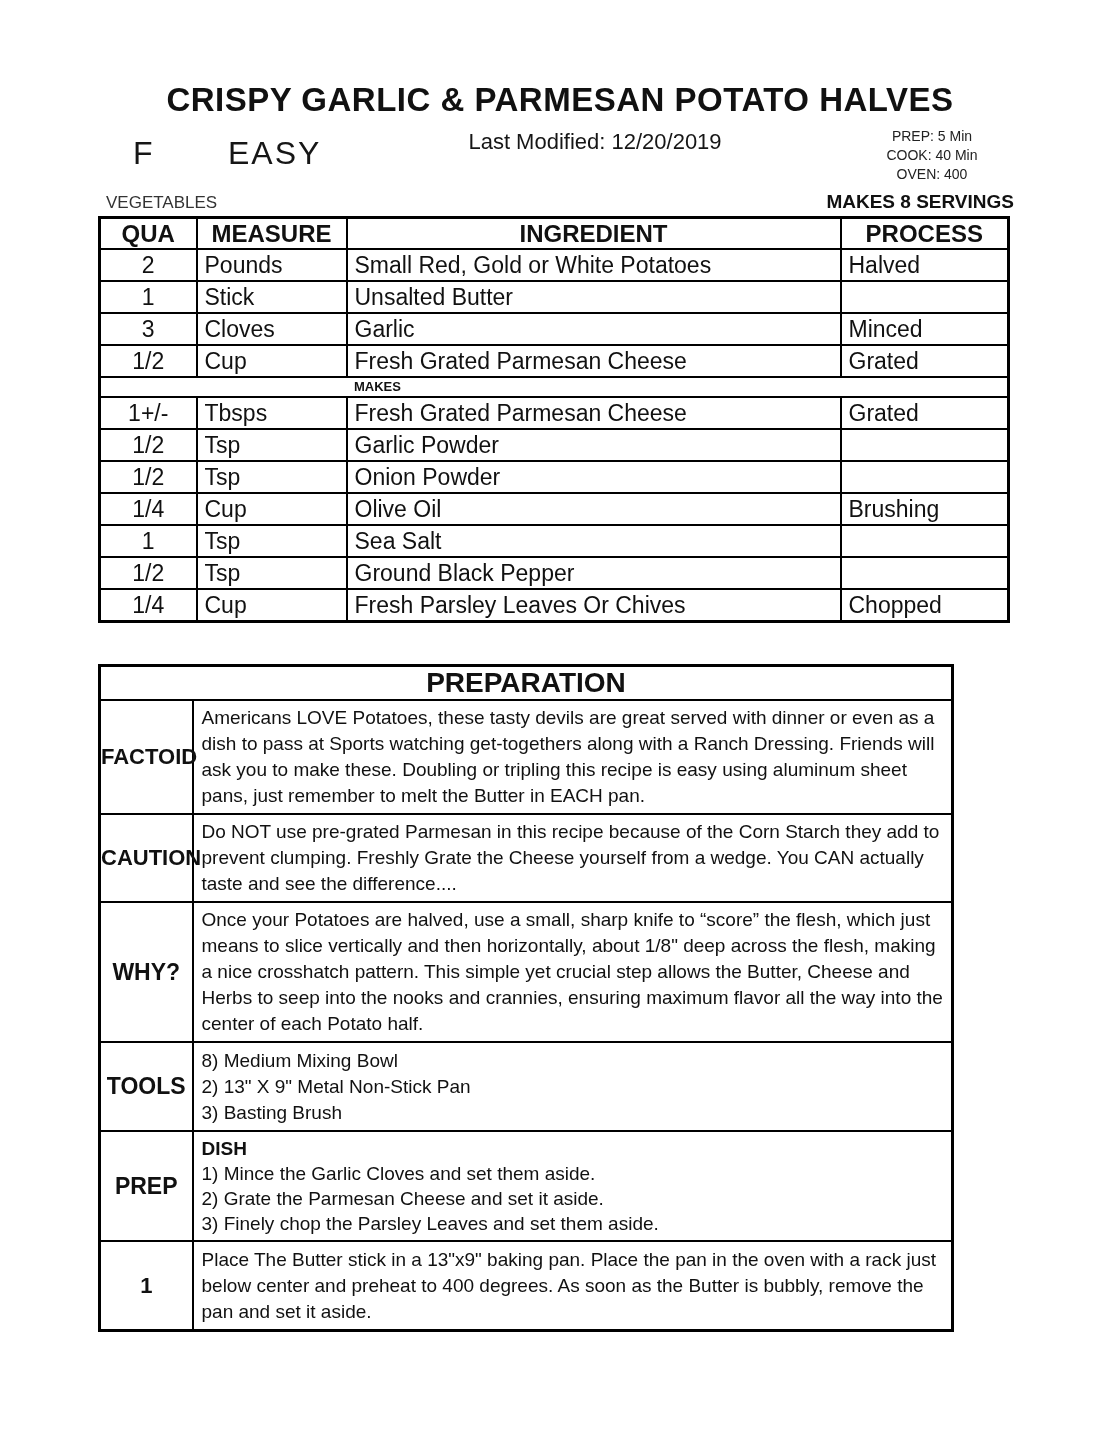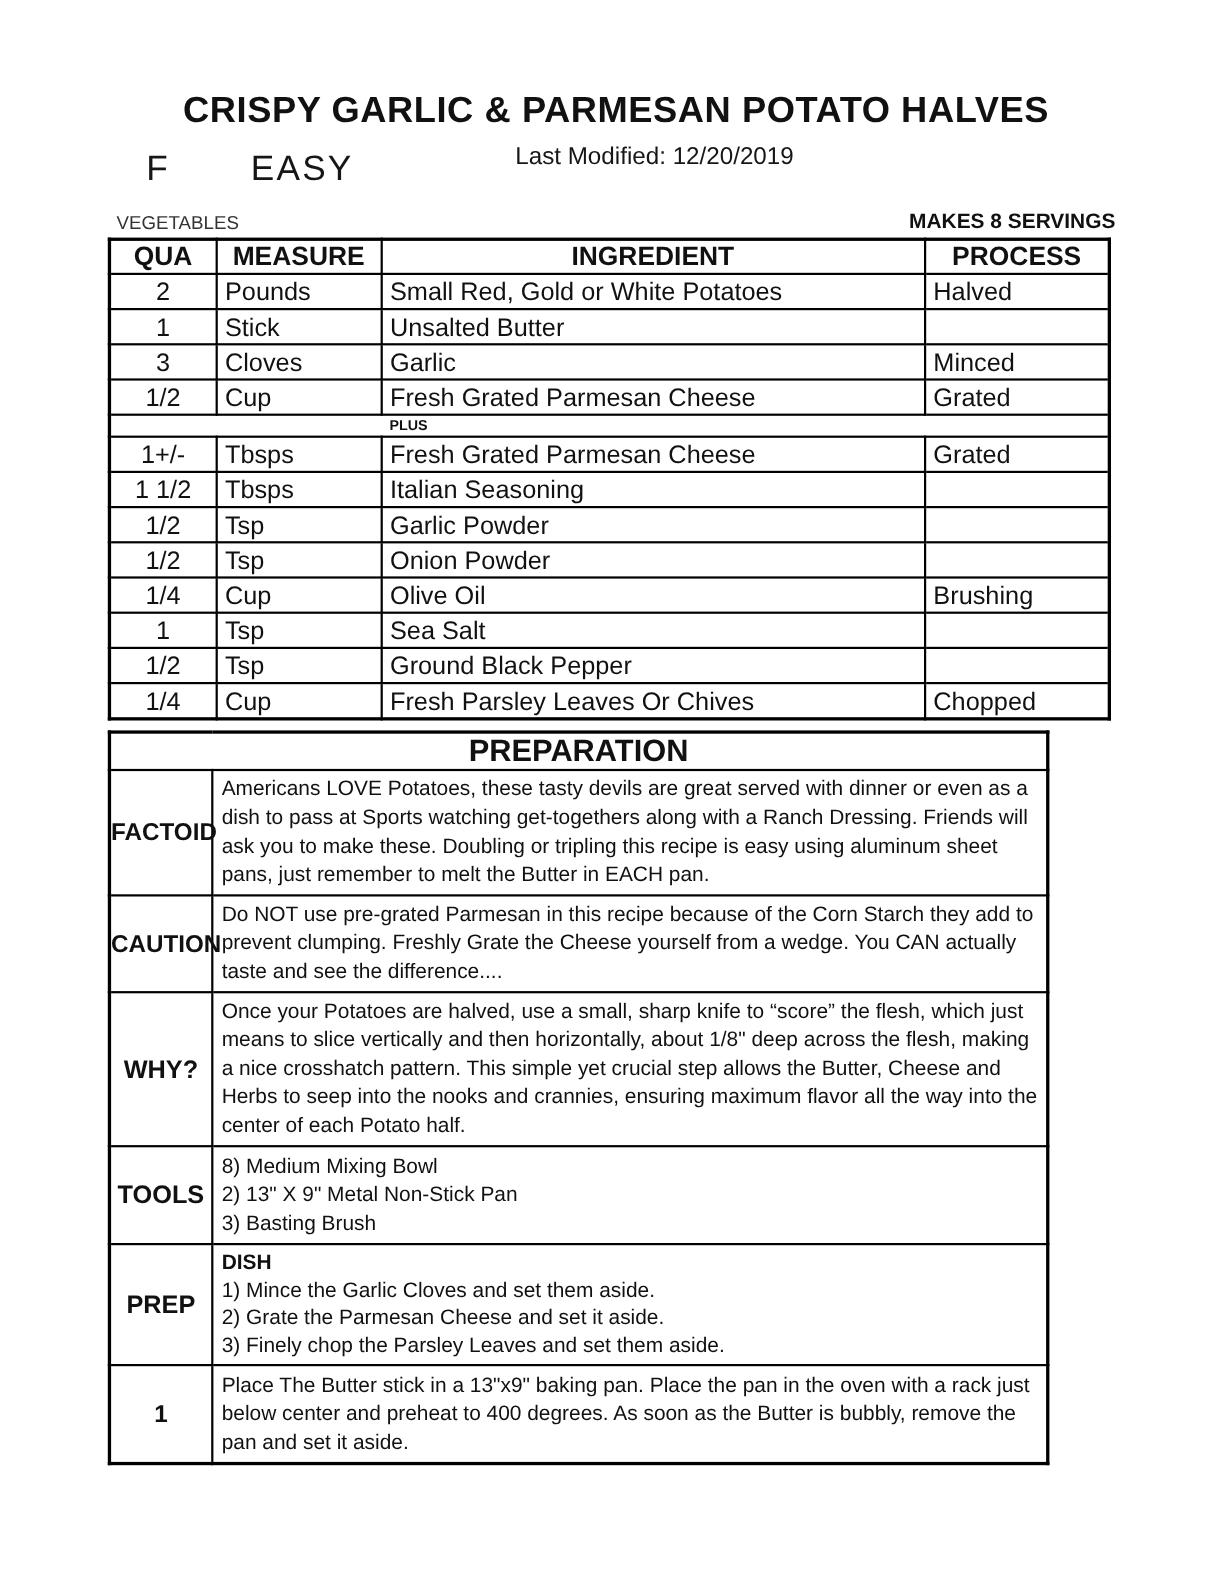--- a/index.html
+++ b/index.html
@@ -126,20 +126,25 @@
 </head>
 <body>
 
 <div class="page">
 
   <div class="title">CRISPY GARLIC &amp; PARMESAN POTATO HALVES</div>
   <div class="last-modified">Last Modified: 12/20/2019</div>
   <div class="grade">F</div>
   <div class="difficulty">EASY</div>
 
+  <div class="meta-block">
+    <div>PREP: 5 Min</div>
+    <div>COOK: 40 Min</div>
+    <div>OVEN: 400</div>
+  </div>
 
   <div class="category">VEGETABLES</div>
   <div class="servings">MAKES 8 SERVINGS</div>
 
   <table class="ing-table">
     <colgroup>
       <col class="col-qua">
         <col class="col-measure">
         <col class="col-ingredient">
         <col class="col-process">
@@ -169,33 +174,27 @@
       <td>Garlic</td>
       <td>Minced</td>
     </tr>
     <tr>
       <td class="qua">1/2</td>
       <td>Cup</td>
       <td>Fresh Grated Parmesan Cheese</td>
       <td>Grated</td>
     </tr>
     <tr class="plus-row">
-      <td colspan="4">PLUS</td>
+      <td colspan="4">MAKES</td>
     </tr>
     <tr>
       <td class="qua">1+/-</td>
       <td>Tbsps</td>
       <td>Fresh Grated Parmesan Cheese</td>
       <td>Grated</td>
-    </tr>
-    <tr>
-      <td class="qua">1 1/2</td>
-      <td>Tbsps</td>
-      <td>Italian Seasoning</td>
-      <td></td>
     </tr>
     <tr>
       <td class="qua">1/2</td>
       <td>Tsp</td>
       <td>Garlic Powder</td>
       <td></td>
     </tr>
     <tr>
       <td class="qua">1/2</td>
       <td>Tsp</td>

